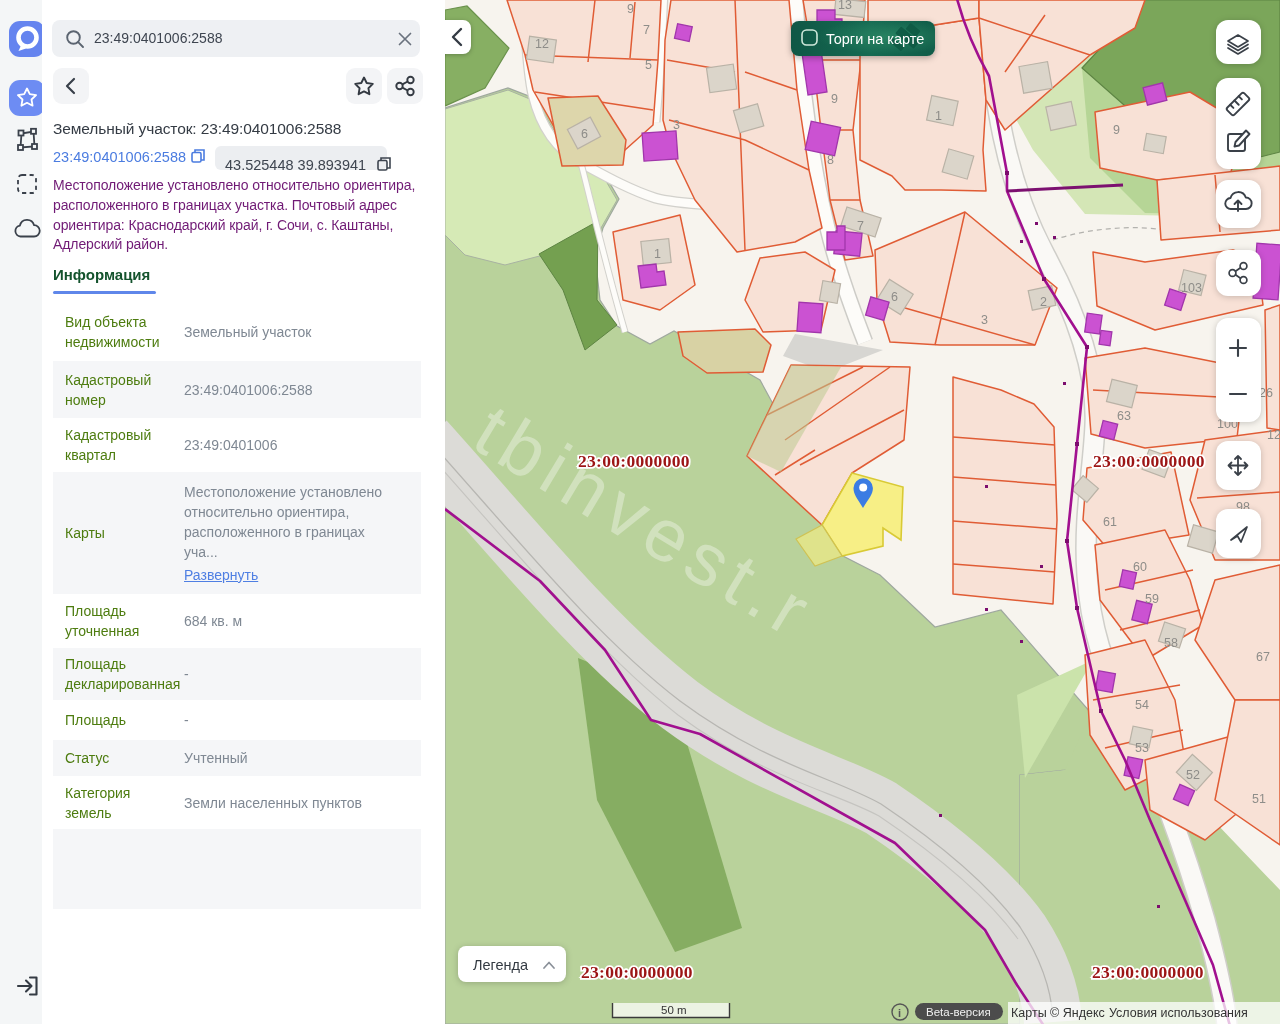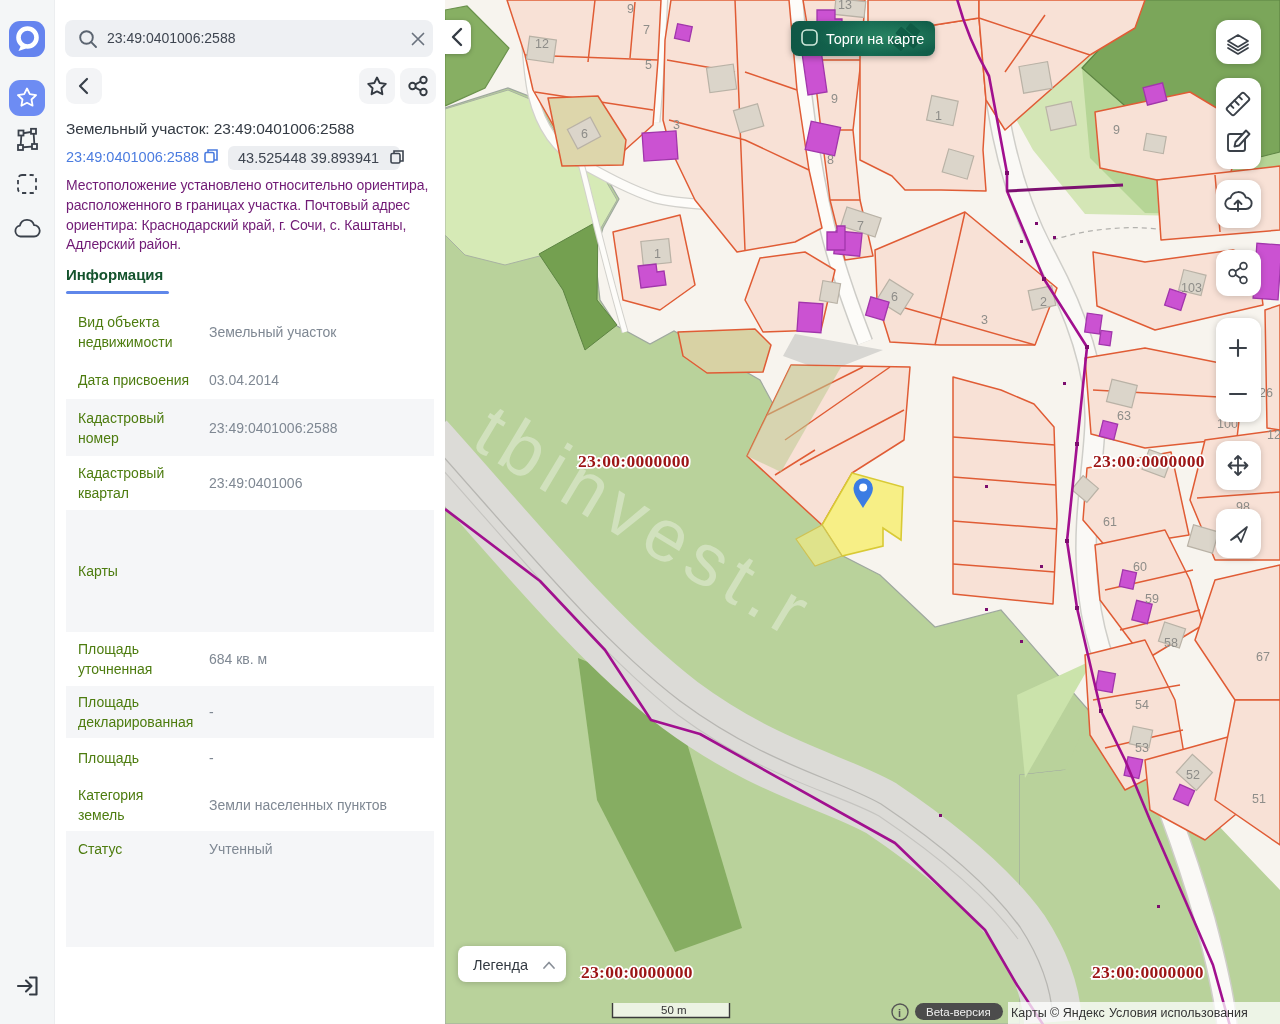--- a/index.html
+++ b/index.html
@@ -1,33 +1,33 @@
 <!DOCTYPE html>
 <html><head><meta charset="utf-8">
 <style>
 *{margin:0;padding:0;box-sizing:border-box}
 html,body{width:1280px;height:1024px;overflow:hidden;font-family:"Liberation Sans",sans-serif;background:#fff}
 #rail{position:absolute;left:0;top:0;width:55px;height:1024px;background:#f4f6f7;border-right:1px solid #eceef0}
-#panel{position:absolute;left:55px;top:0;width:390px;height:1024px;background:#fff;overflow:hidden}
+#panel{position:absolute;left:42px;top:0;width:390px;height:1024px;background:#fff;overflow:hidden}
 #map{position:absolute;left:445px;top:0;width:835px;height:1024px}
 .btn{position:absolute;background:#f3f4f6;border-radius:9px}
 .ico{position:absolute}
 #search{position:absolute;left:10px;top:20px;width:368px;height:37px;background:#eef0f3;border-radius:8px}
 #search span{position:absolute;left:42px;top:10px;font-size:14px;color:#3e4550}
 #title{position:absolute;left:11px;top:120px;font-size:15.5px;font-weight:normal;color:#343b44;letter-spacing:-0.1px;white-space:nowrap}
 #cad{position:absolute;left:11px;top:148px;font-size:14.5px;color:#4b7ce0;white-space:nowrap}
-#chip2{position:absolute;left:173px;top:146px;width:172px;height:24px;background:#eceef1;border-radius:6px;font-size:14.5px;color:#3e4550;padding:3px 0 0 10px;white-space:nowrap}
+#chip2{position:absolute;left:173px;top:146px;width:172px;height:24px;background:#eceef1;border-radius:6px;font-size:14.5px;color:#3e4550;padding:10px 0 0 10px;white-space:nowrap}
 #para{position:absolute;left:11px;top:176px;font-size:14px;line-height:19.8px;color:#701a75;letter-spacing:-0.1px;white-space:nowrap}
 #tab{position:absolute;left:11px;top:266px;font-size:15px;font-weight:bold;color:#14532d}
 #tabline{position:absolute;left:11px;top:291px;width:103px;height:3px;background:#5f87ea;border-radius:2px}
 #tbl{position:absolute;left:11px;top:302px;width:368px}
 .row{display:flex;padding-left:12px;align-items:center}
 .row.g{background:#f5f6f8}
 .lab{width:119px;font-size:14px;line-height:20px;color:#4d7c0f;flex-shrink:0}
-.val{margin-left:12px;font-size:14px;line-height:20px;color:#7f8893;width:214px}
+.val{font-size:14px;line-height:20px;color:#7f8893;width:214px}
 a.exp{color:#4f7fe3;text-decoration:underline;font-size:14px}
 </style></head>
 <body>
 <div id="rail">
   <svg width="55" height="1024">
     <rect x="9" y="21" width="36" height="36" rx="11" fill="#6584ef"></rect>
     <circle cx="27.5" cy="37.5" r="9" stroke="#fff" stroke-width="4.6" fill="none"></circle>
     <path d="M21 45.5 L18.5 51 L26 48.5 Z" fill="#fff"></path>
     <rect x="9" y="80" width="36" height="36" rx="11" fill="#6d8cf3"></rect>
     <path d="M27 88.5 L29.8 94.2 L36.1 95.1 L31.5 99.5 L32.6 105.7 L27 102.8 L21.4 105.7 L22.5 99.5 L17.9 95.1 L24.2 94.2 Z" fill="none" stroke="#fff" stroke-width="1.8" stroke-linejoin="round"></path>
@@ -89,54 +89,51 @@
       </svg>
   </div>
   <div id="para">Местоположение установлено относительно ориентира,<br>расположенного в границах участка. Почтовый адрес<br>ориентира: Краснодарский край, г. Сочи, с. Каштаны,<br>Адлерский район.</div>
   <div id="tab">Информация</div>
   <div id="tabline"></div>
   <div id="tbl">
     <div class="row" style="height:59px">
         <div class="lab">Вид объекта<br>недвижимости</div>
         <div class="val">Земельный участок</div>
       </div>
-    <div class="row" style="height:38px">
-        <div class="lab" style="white-space:nowrap">Дата присвоения</div>
-        <div class="val">03.04.2014</div>
-      </div>
     <div class="row g" style="height:57px">
         <div class="lab">Кадастровый<br>номер</div>
         <div class="val">23:49:0401006:2588</div>
       </div>
     <div class="row" style="height:54px">
         <div class="lab">Кадастровый<br>квартал</div>
         <div class="val">23:49:0401006</div>
       </div>
     <div class="row g" style="height:122px">
         <div class="lab">Карты</div>
+        <div class="val">Местоположение установлено<br>относительно ориентира,<br>расположенного в границах<br>уча...<br><a class="exp" style="display:inline-block;margin-top:3px">Развернуть</a></div>
       </div>
     <div class="row" style="height:54px">
         <div class="lab">Площадь<br>уточненная</div>
         <div class="val">684 кв. м</div>
       </div>
     <div class="row g" style="height:52px">
         <div class="lab">Площадь<br>декларированная</div>
         <div class="val">-</div>
       </div>
     <div class="row" style="height:40px">
         <div class="lab">Площадь</div>
         <div class="val">-</div>
       </div>
+    <div class="row g" style="height:36px">
+        <div class="lab">Статус</div>
+        <div class="val">Учтенный</div>
+      </div>
     <div class="row" style="height:53px">
         <div class="lab">Категория<br>земель</div>
         <div class="val">Земли населенных пунктов</div>
-      </div>
-    <div class="row g" style="height:36px">
-        <div class="lab">Статус</div>
-        <div class="val">Учтенный</div>
       </div>
     <div class="row g" style="height:80px">
       </div>
   </div>
 </div>
 <div id="map">
 <svg width="835" height="1024" viewBox="0 0 835 1024" font-family="Liberation Sans, sans-serif">
 <rect width="835" height="1024" fill="#f7f4ee"></rect>
 
 <polygon points="560,28 835,12 835,218 640,214 588,150 556,92" fill="#d4e6b6"></polygon>

